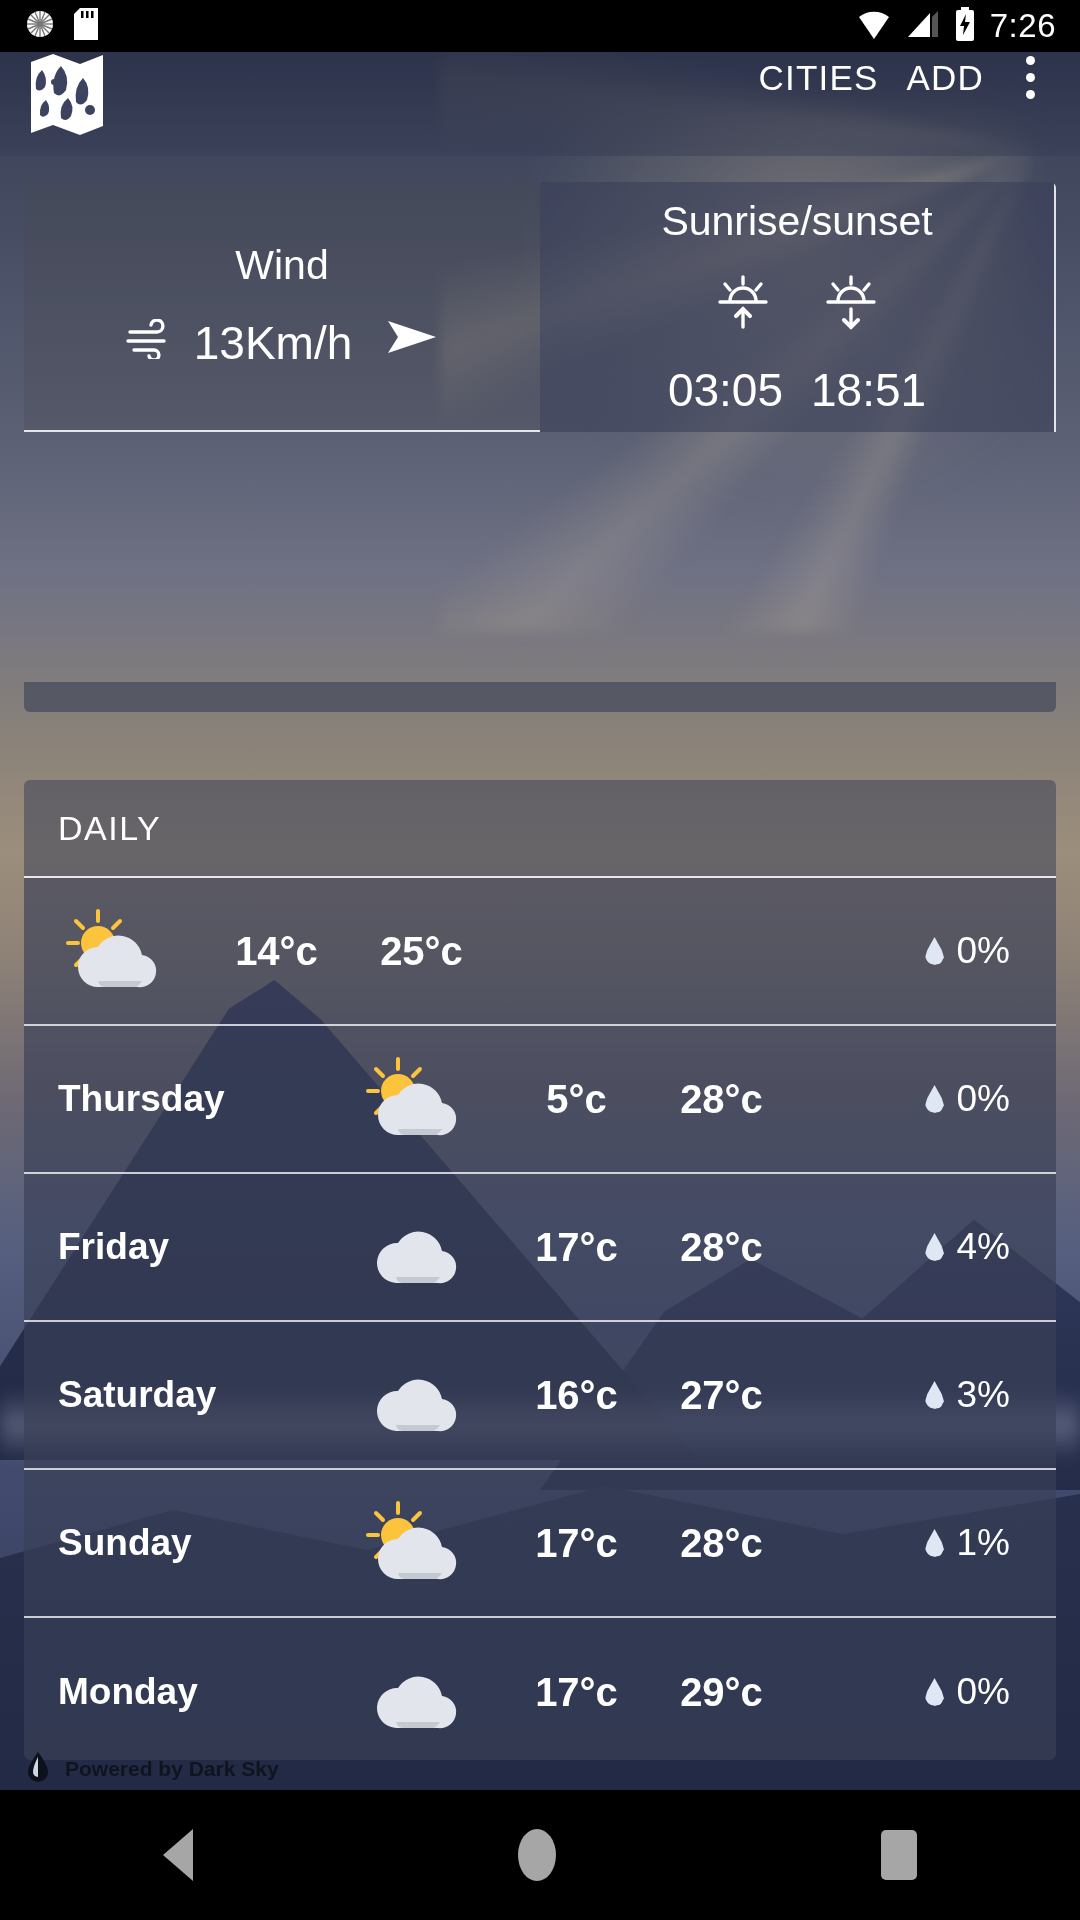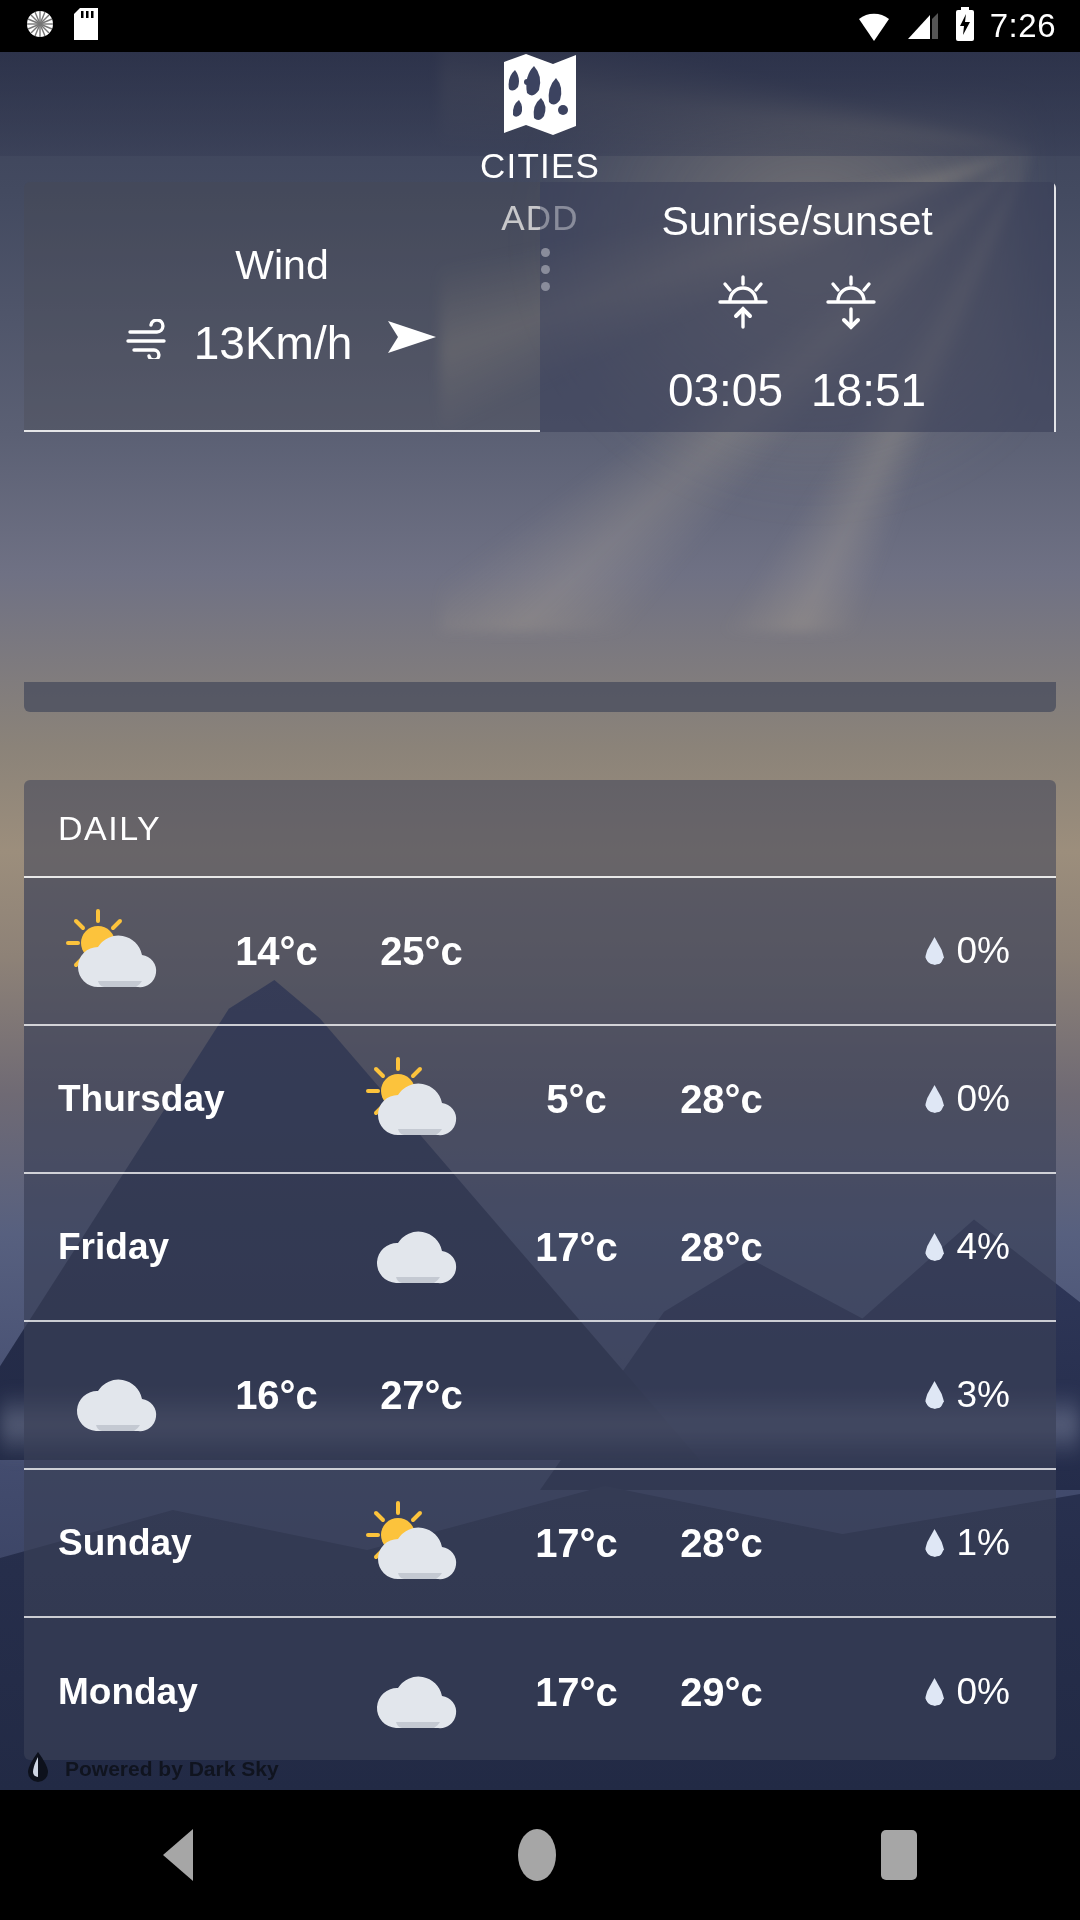--- a/index.html
+++ b/index.html
@@ -74,29 +74,28 @@
     background:linear-gradient(180deg, rgba(190,198,220,0.0), rgba(200,208,228,0.30), rgba(190,198,220,0.0));
     filter:blur(8px);
   }
 
   
   .statusbar{
     position:absolute; left:0; top:0; width:1080px; height:52px;
     background:#000; display:flex; align-items:center; padding:0 24px;
   }
   .sb-left{ display:flex; align-items:center; gap:18px; }
-  .sb-right{ margin-left:auto; display:flex; align-items:flex-end; gap:14px; }
+  .sb-right{ margin-left:auto; display:flex; align-items:center; gap:14px; }
   .sb-time{ color:#fff; font-size:33px; letter-spacing:0.5px; }
 
   
   .appbar{
     position:absolute; left:0; top:52px; width:1080px; height:104px;
-    display:flex; align-items:center; padding:0 28px;
+    display:flex; padding:0 28px;
     background:linear-gradient(180deg, rgba(40,46,70,0.72), rgba(52,58,82,0.42));
-    flex-direction:column;
   }
   .appbar .spacer{ flex:1; }
   .appbar-btn{
     color:#fff; font-size:35px; letter-spacing:1.2px; padding:6px 14px;
   }
   .kebab{ width:44px; display:flex; flex-direction:column; align-items:center; gap:8px; padding:4px 0; margin-left:10px; }
   .kebab i{ width:9px; height:9px; border-radius:50%; background:#fff; display:block; }
 
   
   .card{
@@ -386,20 +385,21 @@
       </div>
       <div class="day-temp">17°c</div>
       <div class="day-temp">28°c</div>
       <div class="day-prec">
         <span class="drop sm"></span>
         <span>4%</span>
       </div>
     </div>
 
     <div class="day-row">
+      <div class="day-name">Saturday</div>
       <div class="day-icon">
         <svg width="120" height="96" viewBox="0 0 120 96">
           <path d="M42 84 a20 20 0 0 1 2 -40 a24 24 0 0 1 44 8 a16 16 0 0 1 -4 32 Z" fill="#E2E6EC"></path>
           <path d="M48 84 a8 8 0 0 1 -6 -6 h44 a16 16 0 0 1 -6 6 Z" fill="#C4C9D2"></path>
         </svg>
       </div>
       <div class="day-temp">16°c</div>
       <div class="day-temp">27°c</div>
       <div class="day-prec">
         <span class="drop sm"></span>

